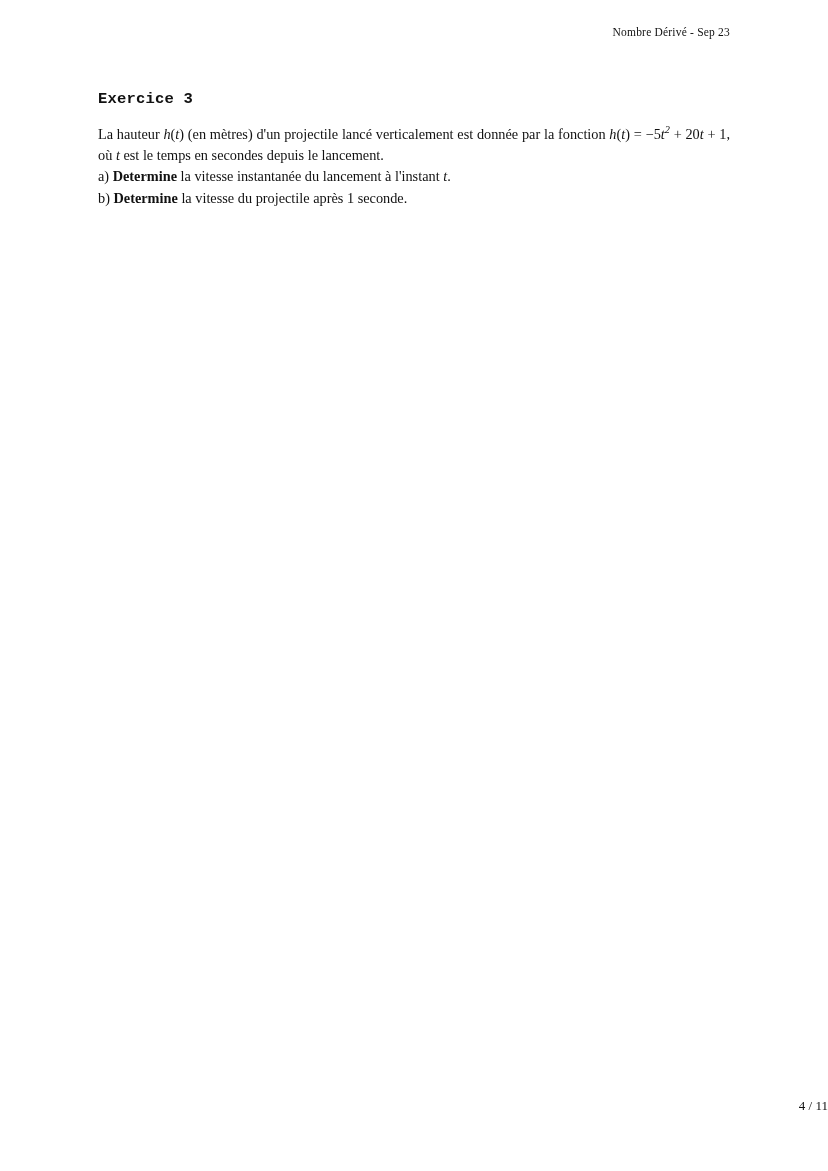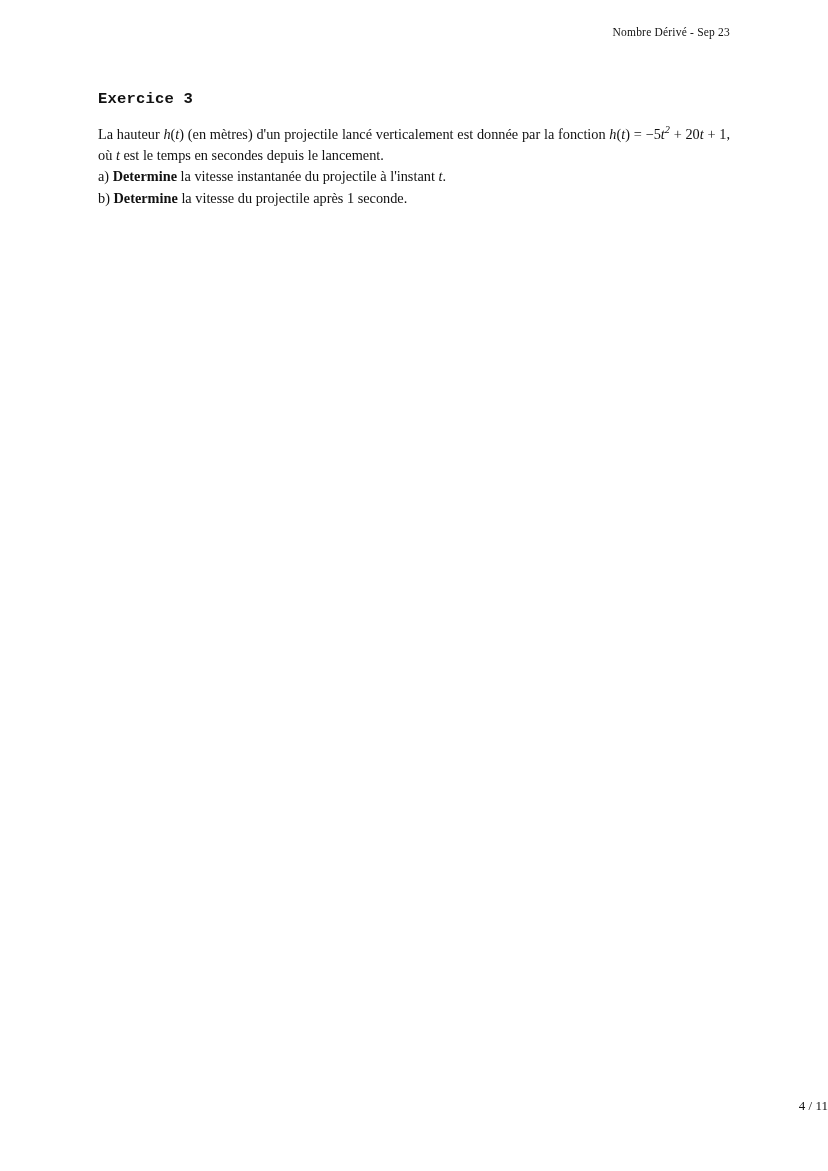--- a/index.html
+++ b/index.html
@@ -97,21 +97,21 @@
 <div class="page">
 
   <div class="header">Nombre Dérivé - Sep 23</div>
 
   <div class="content">
 
     <h1 class="exercise-title">Exercice 3</h1>
 
     <p class="para"><span>La hauteur </span><span class="mathvar nowrap"><span class="mi">h</span><span class="mo">(</span><span class="mi">t</span><span class="mo">)</span></span><span> (en mètres) d'un projectile lancé verticalement est donnée par la fonction </span><span class="mathvar nowrap"><span class="mi">h</span><span class="mo">(</span><span class="mi">t</span><span class="mo">)&nbsp;=</span></span> <span class="mathvar nowrap"><span class="mo">−5</span><span class="mi">t</span><sup class="exp">2</sup><span class="mo">&nbsp;+&nbsp;20</span><span class="mi">t</span><span class="mo">&nbsp;+&nbsp;1</span></span><span>, où </span><span class="mathvar">t</span><span> est le temps en secondes depuis le lancement.</span></p>
 
-    <p class="para nojust"><span>a)</span> <b>Determine</b><span> la vitesse instantanée du projectile à l'instant </span><span class="mathvar">t</span><span>.</span></p>
+    <p class="para nojust"><span>a)</span> <b>Determine</b><span> la vitesse instantanée du lancement à l'instant </span><span class="mathvar">t</span><span>.</span></p>
 
     <p class="para nojust"><span>b)</span> <b>Determine</b><span> la vitesse du projectile après 1 seconde.</span></p>
 
 
 
   </div>
 
   <div class="footer">4 / 11</div>
 
 </div>

